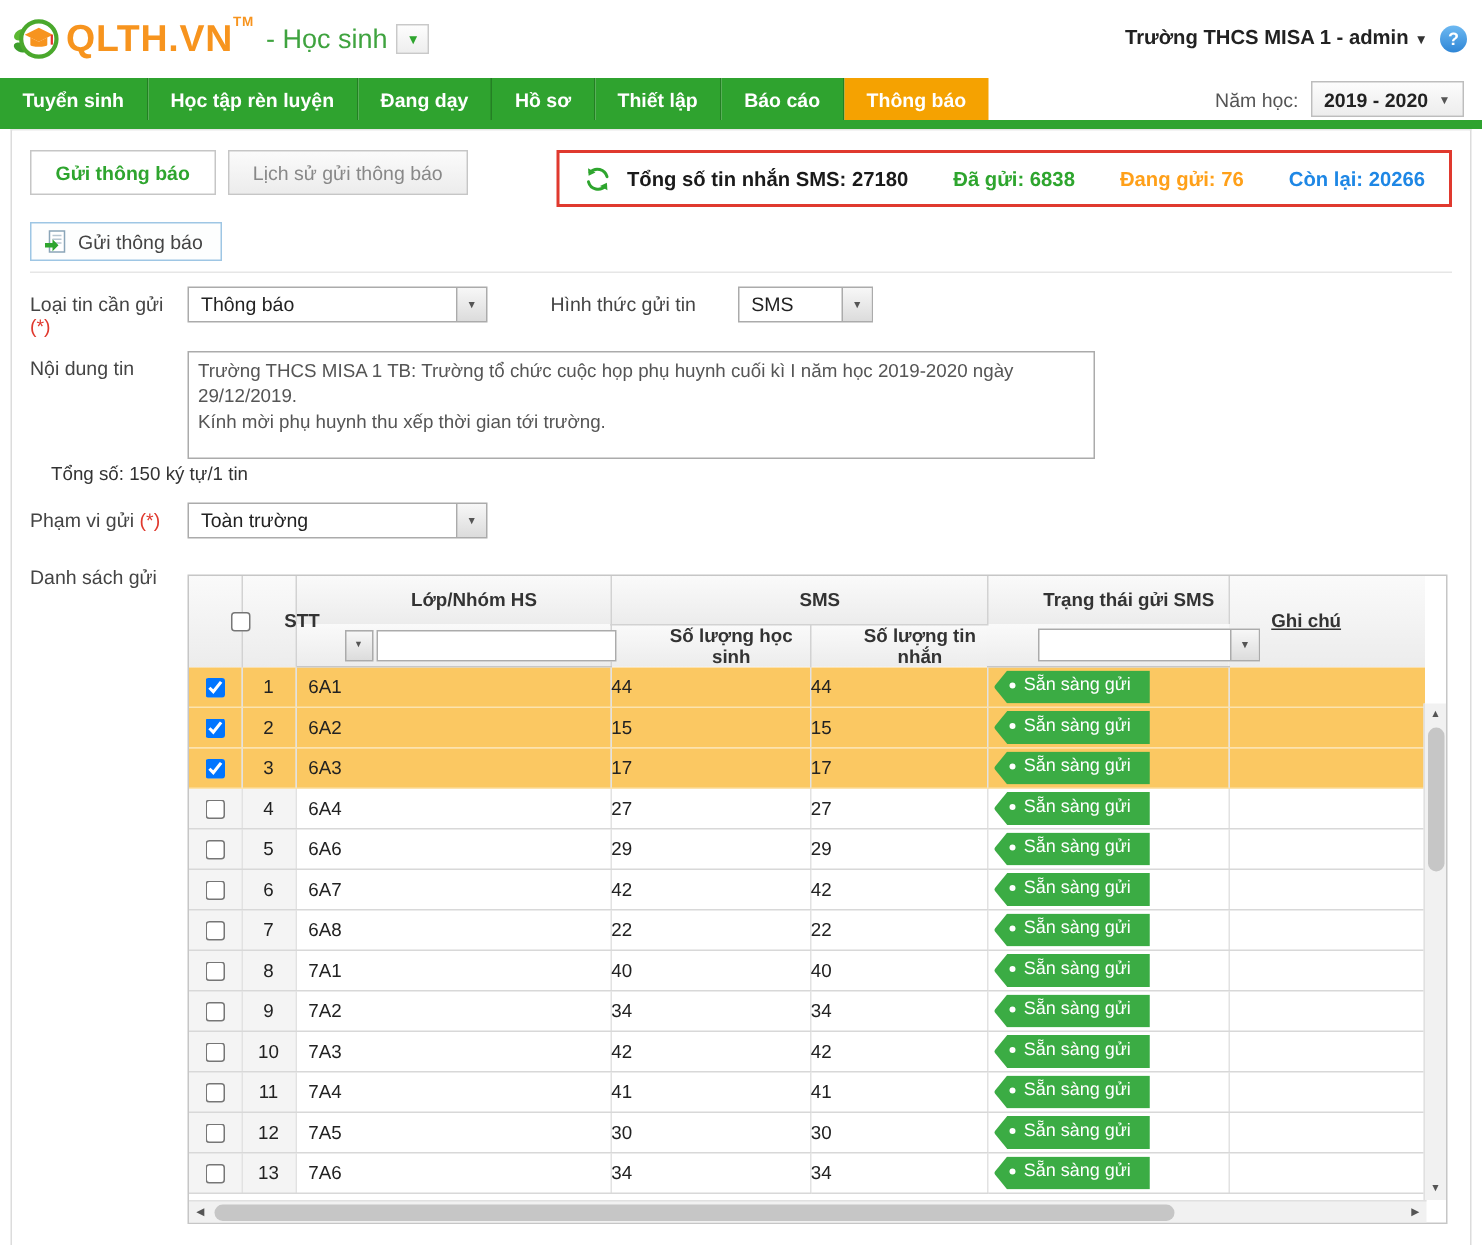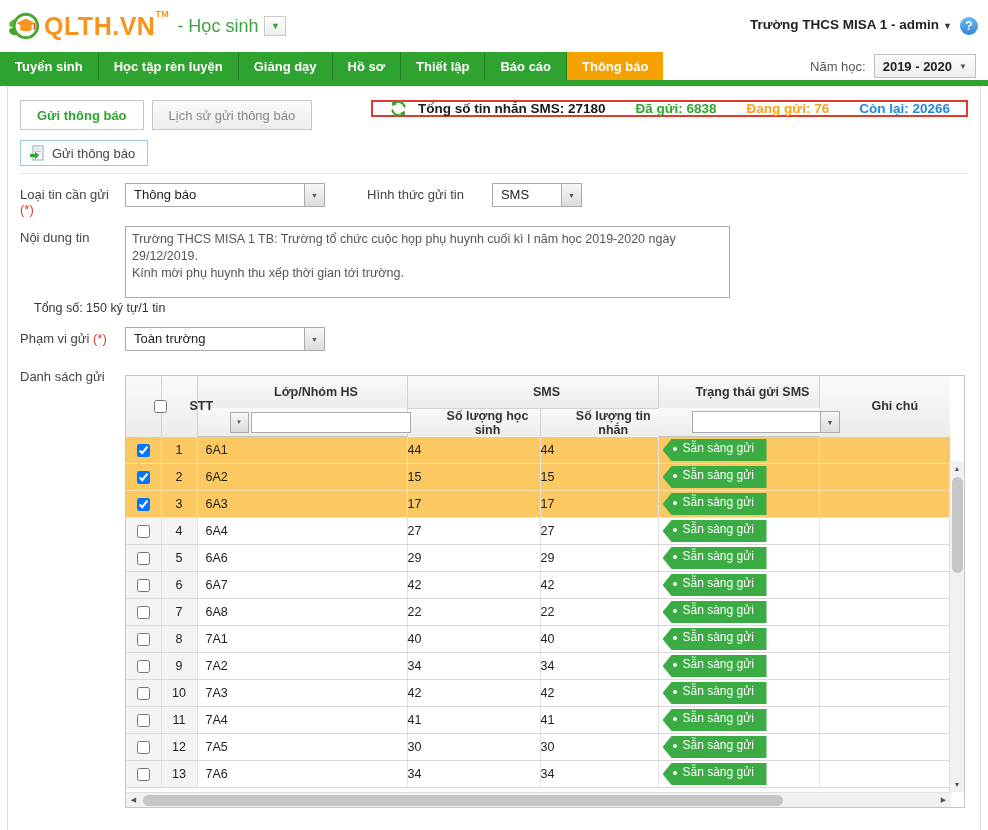--- a/index.html
+++ b/index.html
@@ -35,21 +35,21 @@
 
   
   .frame { margin:0 7px; height:750px; border-left:1px solid #dcdcdc; border-right:1px solid #dcdcdc;
            border-top:1px solid #e7e7e7; border-bottom:1px solid #d5d5d5; padding:13px 12px 0 12px; background:#fff; }
 
   
   .statrow { display:flex; align-items:flex-start; }
   .ptab { height:30px; padding:0 16px; font-size:13px; border:1px solid #c6c6c6; display:inline-flex; align-items:center; cursor:pointer; }
   .ptab.active { background:#fff; color:#2EA52E; font-weight:bold; }
   .ptab.inactive { background:linear-gradient(#fbfbfb,#ececec); color:#888; margin-left:8px; }
-  .stats-box { margin-left:auto; border:2px solid #E0392E; background:#fff; height:17px; padding:0 16px;
+  .stats-box { margin-left:auto; border:2px solid #E0392E; background:#fff; height:38px; padding:0 16px;
                display:flex; align-items:center; gap:30px; }
   .stat { font-size:13.5px; font-weight:bold; white-space:nowrap; }
   .stat.total { color:#1a1a1a; display:flex; align-items:center; gap:10px; }
   .stat.sent { color:#2EA52E; }
   .stat.sending { color:#FFA019; }
   .stat.remaining { color:#1E87E5; }
   .refresh-icon { width:19px; height:19px; display:inline-block; cursor:pointer; }
 
   
   .toolbar { margin-top:10px; padding-bottom:7px; border-bottom:1px solid #e6e6e6; }
@@ -79,21 +79,21 @@
                border:1px solid #c6c6c6; background:#fff; }
   table.grid { border-collapse:collapse; table-layout:fixed; width:824px; }
   .grid col.c1{width:35px} .grid col.c2{width:36px} .grid col.c3{width:210px}
   .grid col.c4{width:133px} .grid col.c5{width:118px} .grid col.c6{width:161px} .grid col.c7{width:131px}
   .grid thead th, .grid thead td { background:linear-gradient(#fafafa,#ececec); border-right:1px solid #d2d2d2;
         font-size:12.5px; font-weight:bold; color:#333;padding-left:28px; }
   .grid thead tr.h1 th { height:32px; }
   .grid thead tr.h2 th { height:25px; border-top:1px solid #d2d2d2; }
   .grid thead tr.hf td { height:27px; border-bottom:1px solid #c6c6c6; }
   .grid thead th:last-child, .grid thead td:last-child { border-right:none; }
-  th.th-note { text-align:center; padding-right:8px; }
+  th.th-note { text-align:left; padding-right:8px;text-decoration:underline; }
   .filter-class { display:flex; align-items:center; gap:2px; padding:0 4px; }
   .mini-dd { width:19px; height:21px; border:1px solid #ababab; background:linear-gradient(#f7f7f7,#dcdcdc);
              display:flex; align-items:center; justify-content:center; font-size:6px; color:#555; cursor:pointer; flex:none; }
   .filter-input { width:160px; height:21px; border:1px solid #ababab; font-size:12px; padding:0 4px; }
   .filter-combo { display:flex; margin:0 6px; border:1px solid #ababab; background:#fff; height:22px; width:148px; cursor:pointer; }
   .filter-combo .sp { flex:1; }
   .filter-combo .cbtn { width:19px; background:linear-gradient(#f7f7f7,#dcdcdc); border-left:1px solid #ababab;
                         display:flex; align-items:center; justify-content:center; font-size:7px; color:#555; }
 
   .grid tbody td { height:27px; font-size:12.5px; color:#222; border-bottom:1px solid #d8d8d8; border-right:1px solid #e2e2e2; }
@@ -142,21 +142,21 @@
     </span>
   <div class="tophead-right">
     <span class="account"><span>Trường THCS MISA 1 - admin</span><span class="caret">▼</span></span>
     <span class="help-icon">?</span>
   </div>
 </div>
 
 <div class="navrow">
   <span class="nav-tab">Tuyển sinh</span>
   <span class="nav-tab">Học tập rèn luyện</span>
-  <span class="nav-tab">Giảng dạy</span>
+  <span class="nav-tab">Đang dạy</span>
   <span class="nav-tab">Hồ sơ</span>
   <span class="nav-tab">Thiết lập</span>
   <span class="nav-tab">Báo cáo</span>
   <span class="nav-tab active">Thông báo</span>
   <span class="nav-fill"></span>
   <div class="year-box">
     <span class="year-label">Năm học:</span>
     <span class="year-select">
       <span>2019 - 2020</span>
         <span class="chev">▼</span>

